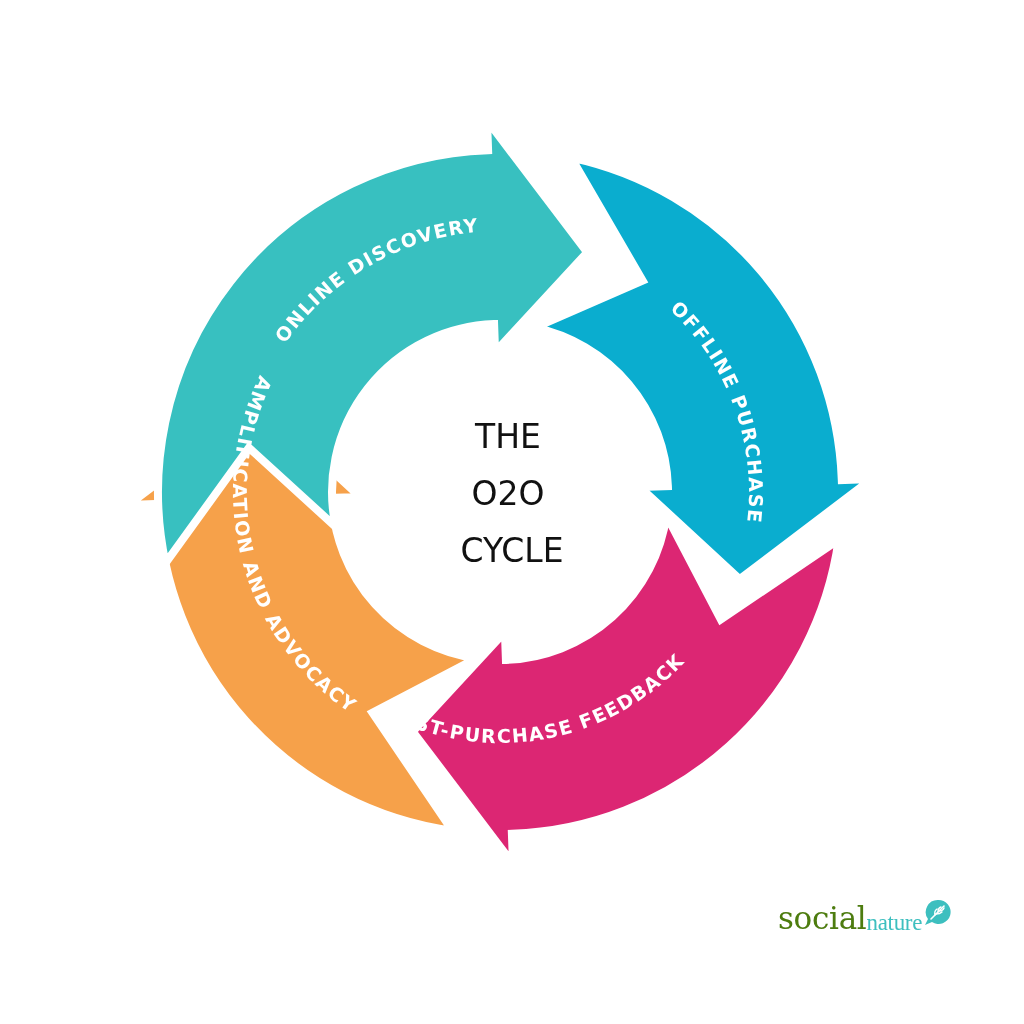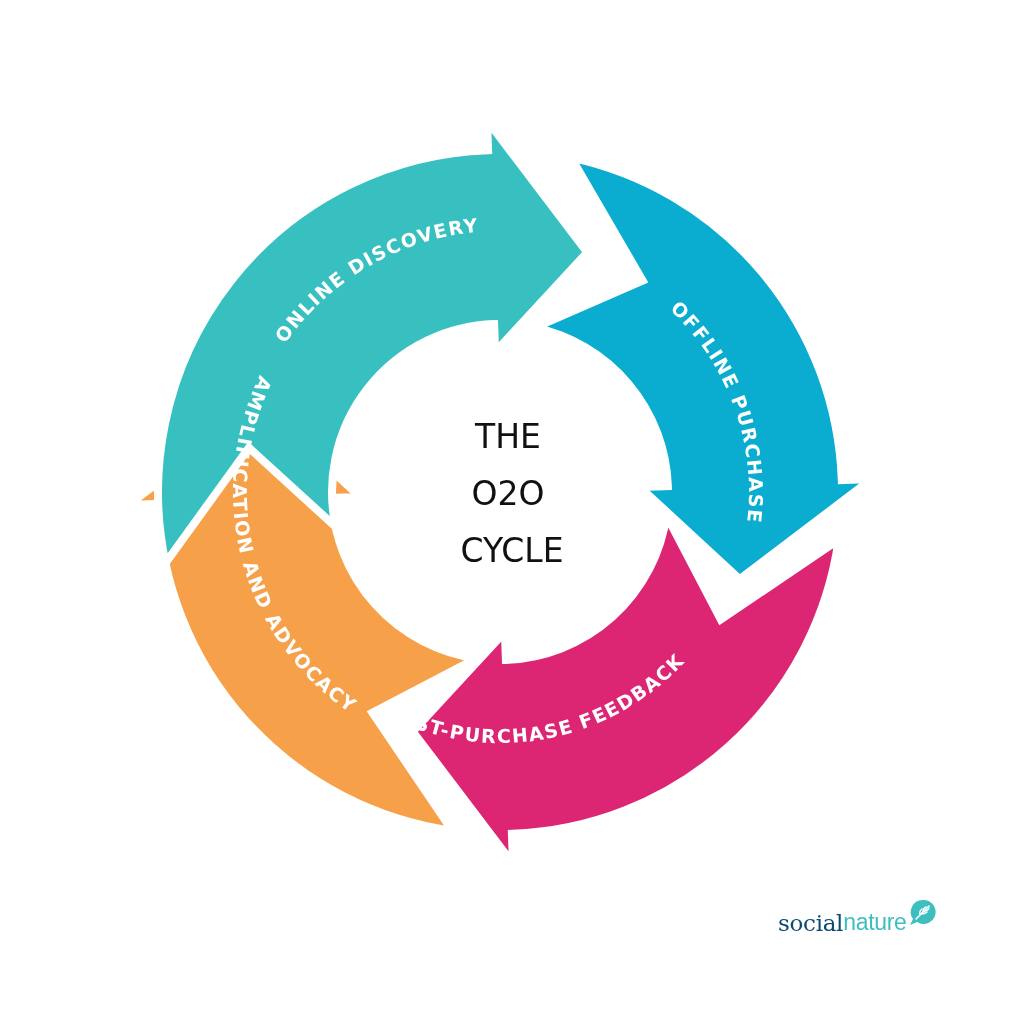--- a/index.html
+++ b/index.html
@@ -1,22 +1,22 @@
 <!DOCTYPE html>
 <html><head>
 <meta charset="utf-8">
 <style>
   html,body{margin:0;padding:0;background:#ffffff;}
   body{width:1024px;height:1024px;position:relative;overflow:hidden;font-family:"Liberation Sans",sans-serif;}
   #diagram{position:absolute;left:0;top:0;width:1024px;height:1024px;}
   .arrow-label{font-family:"DejaVu Sans",sans-serif;font-weight:bold;font-size:19px;fill:#ffffff;letter-spacing:1.5px;}
   .center-text{font-family:"DejaVu Sans",sans-serif;font-size:33px;fill:#111111;}
   #logo{position:absolute;left:778px;top:896px;height:40px;display:flex;align-items:flex-end;}
-  #logo .social{font-family:"DejaVu Serif",serif;font-size:23px;color:#0c4a6e;letter-spacing:-0.3px;}
-  #logo .nature{font-family:Liberation Sans, sans-serif;font-size:23px;color:#3dbfbf;letter-spacing:-0.3px;}
+  #logo .social{font-family:"DejaVu Serif",serif;font-size:31px;color:#4d7c0f;letter-spacing:-0.3px;}
+  #logo .nature{font-family:Liberation Serif, serif;font-size:23px;color:#3dbfbf;letter-spacing:-0.3px;}
   #logo-icon{width:28px;height:28px;margin-left:2px;margin-bottom:10px;}
 </style>
 </head>
 <body>
 
 <svg id="diagram" viewBox="0 0 1024 1024" xmlns="http://www.w3.org/2000/svg">
   <defs>
     <path id="lp0" d="M 247.9 424.4 A 261 261 0 0 1 567.6 239.9"></path>
     <path id="lp1" d="M 624.5 276.4 A 249 249 0 0 1 734.0 577.2"></path>
     <path id="lp2" d="M 356.0 697.6 A 251 251 0 0 0 705.6 636.0"></path>

